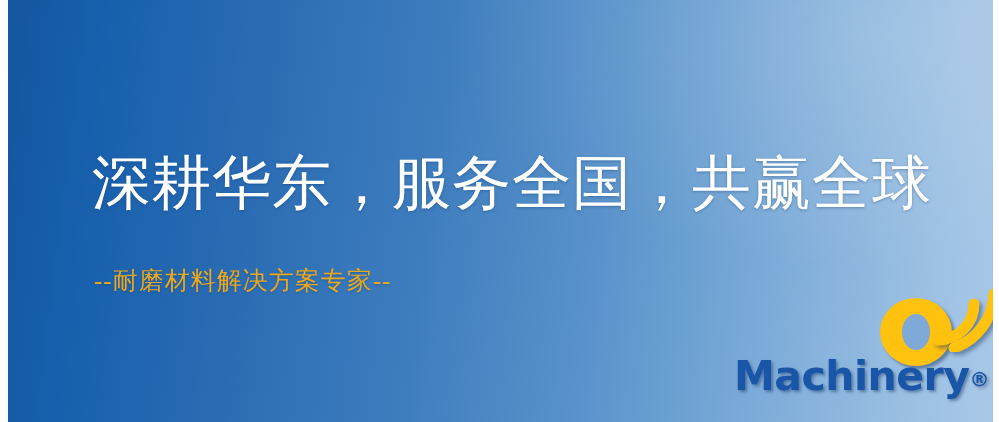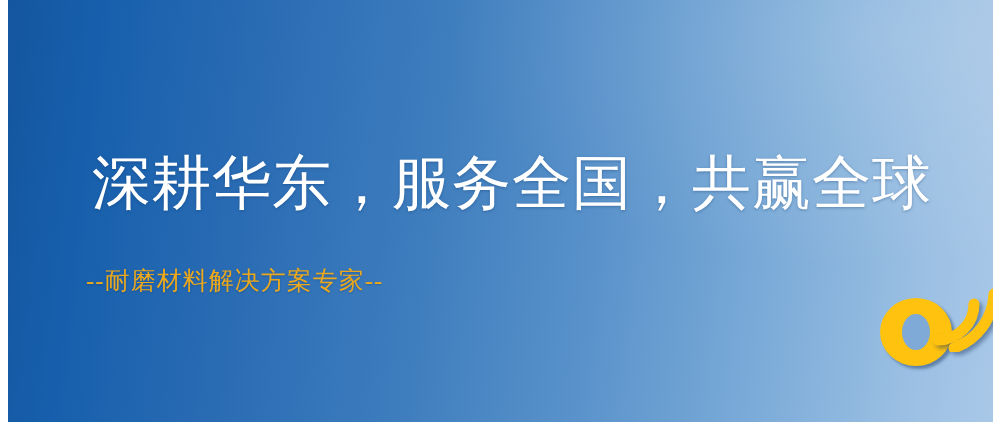--- a/index.html
+++ b/index.html
@@ -45,21 +45,21 @@
     font-size: 59px;
     line-height: 1.06;
     color: #ffffff;
     letter-spacing: 1px;
     white-space: nowrap;
     text-shadow: 0 1px 3px rgba(10, 48, 96, 0.35);
   }
 
   .subtitle {
     position: absolute;
-    left: 78px;
+    left: 86px;
     top: 266px;
     font-family: "Liberation Serif", "DejaVu Serif", serif;
     font-size: 25px;
     line-height: 1.2;
     color: #eca81c;
     letter-spacing: 1px;
     white-space: nowrap;
     text-shadow: 0 1px 2px rgba(10, 48, 96, 0.28);
   }
 
@@ -166,16 +166,19 @@
         <div class="logo-o-hole"></div>
       </div>
 
       <svg class="logo-waves" viewBox="0 0 72 64">
         <path d="M10 52 A36 36 0 0 0 46 16" fill="none" stroke="#ffc20e" stroke-width="11" stroke-linecap="round"></path>
         <path d="M26 60 A60 60 0 0 0 66 6" fill="none" stroke="#ffc20e" stroke-width="11" stroke-linecap="round"></path>
       </svg>
 
     </div>
 
+    <div class="logo-machinery">
+      <span>Machinery</span><span class="logo-reg">®</span>
+    </div>
 
   </div>
 
 </div>
 
 </body></html>

